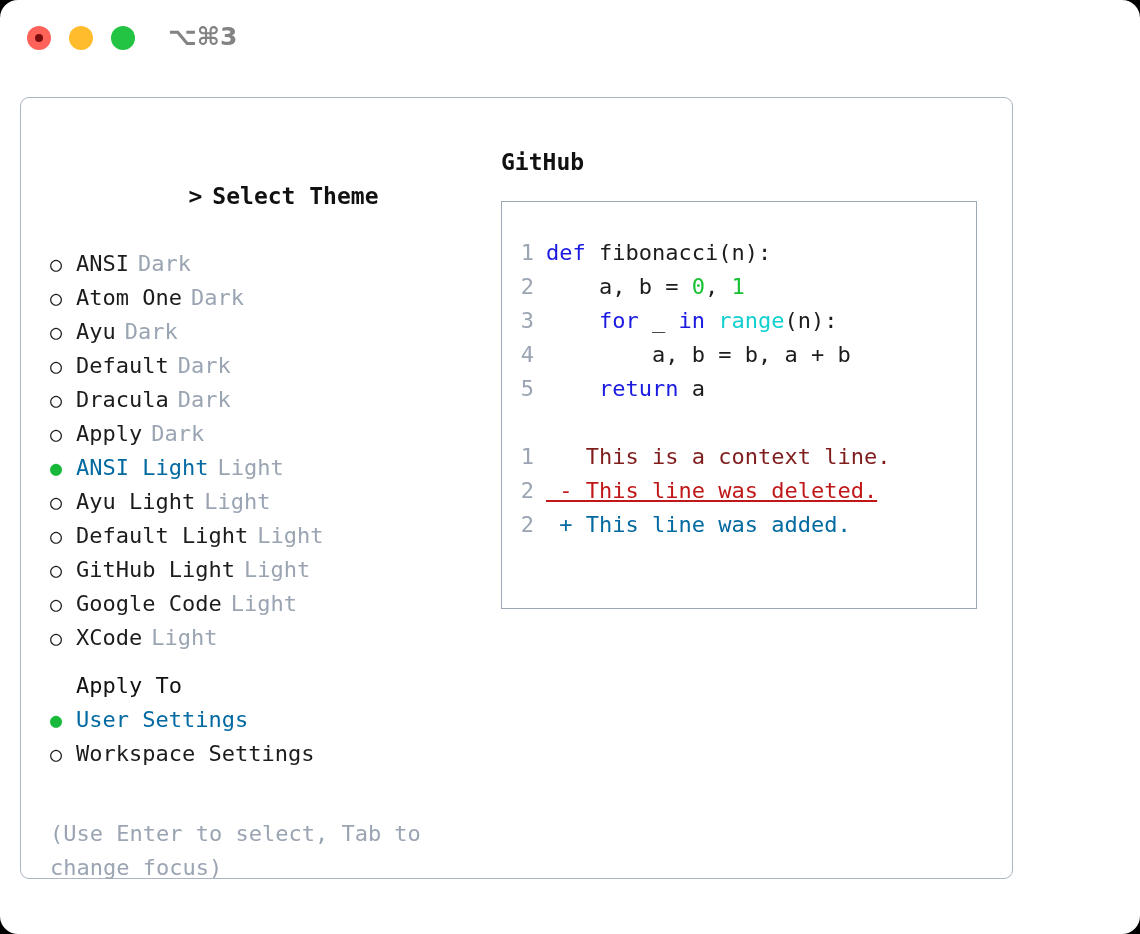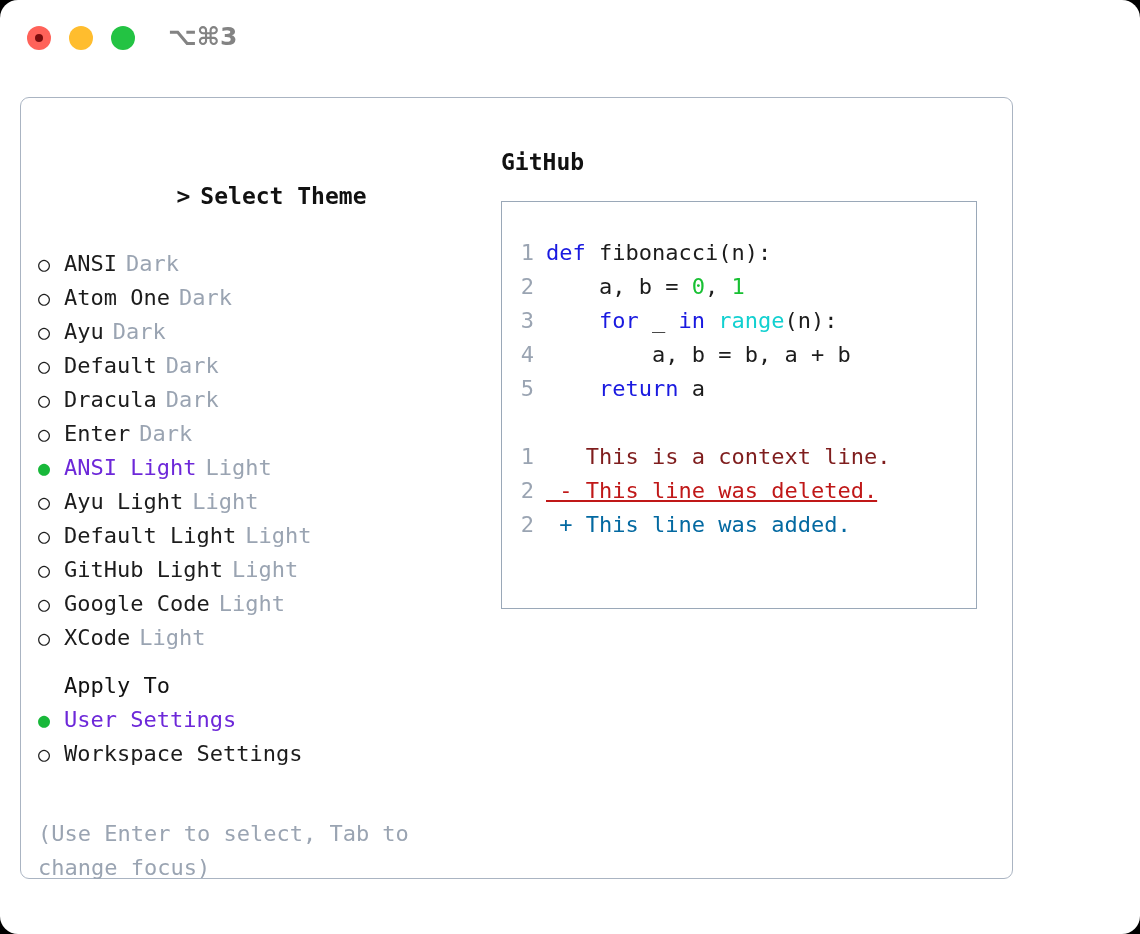--- a/index.html
+++ b/index.html
@@ -83,21 +83,21 @@
 
   .columns {
     position: absolute;
     left: 0; top: 0;
     width: 100%; height: 100%;
   }
 
   
   .left-col {
     position: absolute;
-    left: 17px;
+    left: 29px;
     top: 47px;
     width: 460px;
   }
 
   .section-title {
     font-size: 23px;
     font-weight: bold;
     color: #111111;
     line-height: 34px;
     white-space: pre;
@@ -116,21 +116,21 @@
   }
   .opt-bullet {
     display: inline-block;
     width: 26px;
     flex: 0 0 26px;
     color: #1c1c1c;
     font-size: 20px;
   }
   .opt-bullet.sel { color: #18b83a; }
   .opt-label { color: #1c1c1c; }
-  .opt-row.selected .opt-label { color: #6d28d9; }
+  .opt-row.selected .opt-label { color: #0369a1; }
   .opt-suffix { color: #9aa4b2; margin-left: 9px; }
 
   .subsection {
     margin-top: 14px;
   }
   .subsection-title {
     font-size: 22px;
     color: #111111;
     line-height: 34px;
     padding-left: 26px;
@@ -218,21 +218,21 @@
         <div class="section-title">
           <span class="caret">&gt;</span><span>Select Theme</span>
         </div>
 
         <div class="opt-list" id="theme-list">
             <div class="opt-row"><span class="opt-bullet">○</span><span class="opt-label">ANSI</span><span class="opt-suffix">Dark</span></div>
             <div class="opt-row"><span class="opt-bullet">○</span><span class="opt-label">Atom One</span><span class="opt-suffix">Dark</span></div>
             <div class="opt-row"><span class="opt-bullet">○</span><span class="opt-label">Ayu</span><span class="opt-suffix">Dark</span></div>
             <div class="opt-row"><span class="opt-bullet">○</span><span class="opt-label">Default</span><span class="opt-suffix">Dark</span></div>
             <div class="opt-row"><span class="opt-bullet">○</span><span class="opt-label">Dracula</span><span class="opt-suffix">Dark</span></div>
-            <div class="opt-row"><span class="opt-bullet">○</span><span class="opt-label">Enter</span><span class="opt-suffix">Dark</span></div>
+            <div class="opt-row"><span class="opt-bullet">○</span><span class="opt-label">Apply</span><span class="opt-suffix">Dark</span></div>
             <div class="opt-row selected"><span class="opt-bullet sel">●</span><span class="opt-label">ANSI Light</span><span class="opt-suffix">Light</span></div>
             <div class="opt-row"><span class="opt-bullet">○</span><span class="opt-label">Ayu Light</span><span class="opt-suffix">Light</span></div>
             <div class="opt-row"><span class="opt-bullet">○</span><span class="opt-label">Default Light</span><span class="opt-suffix">Light</span></div>
             <div class="opt-row"><span class="opt-bullet">○</span><span class="opt-label">GitHub Light</span><span class="opt-suffix">Light</span></div>
             <div class="opt-row"><span class="opt-bullet">○</span><span class="opt-label">Google Code</span><span class="opt-suffix">Light</span></div>
             <div class="opt-row"><span class="opt-bullet">○</span><span class="opt-label">XCode</span><span class="opt-suffix">Light</span></div>
           </div>
 
         <div class="subsection">
           <div class="subsection-title">Apply To</div>

